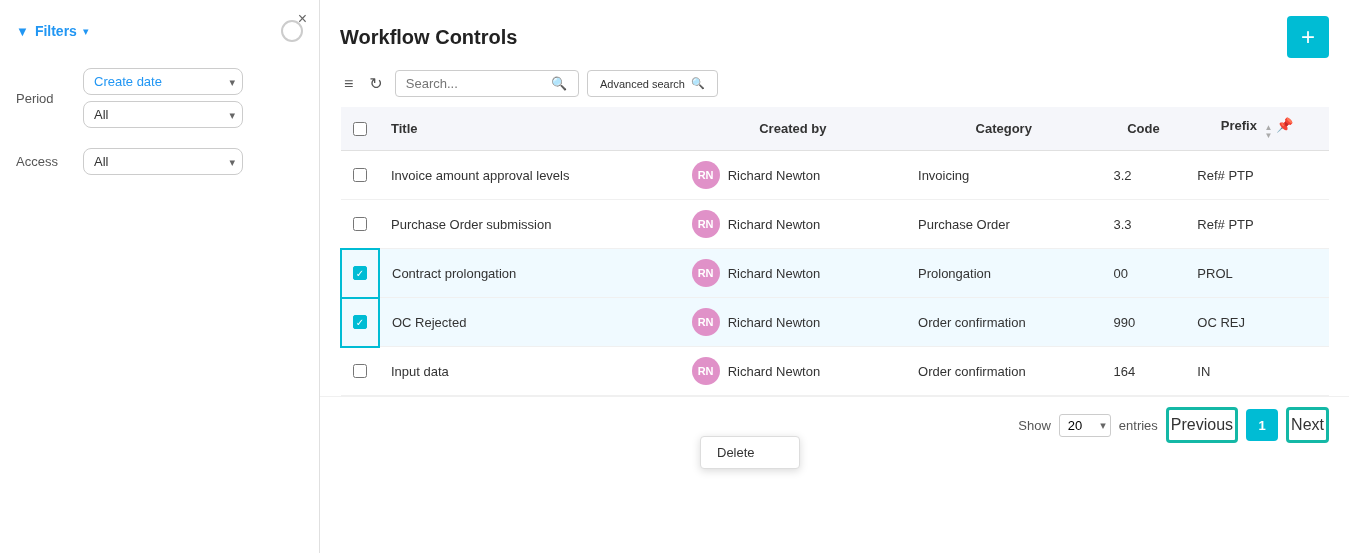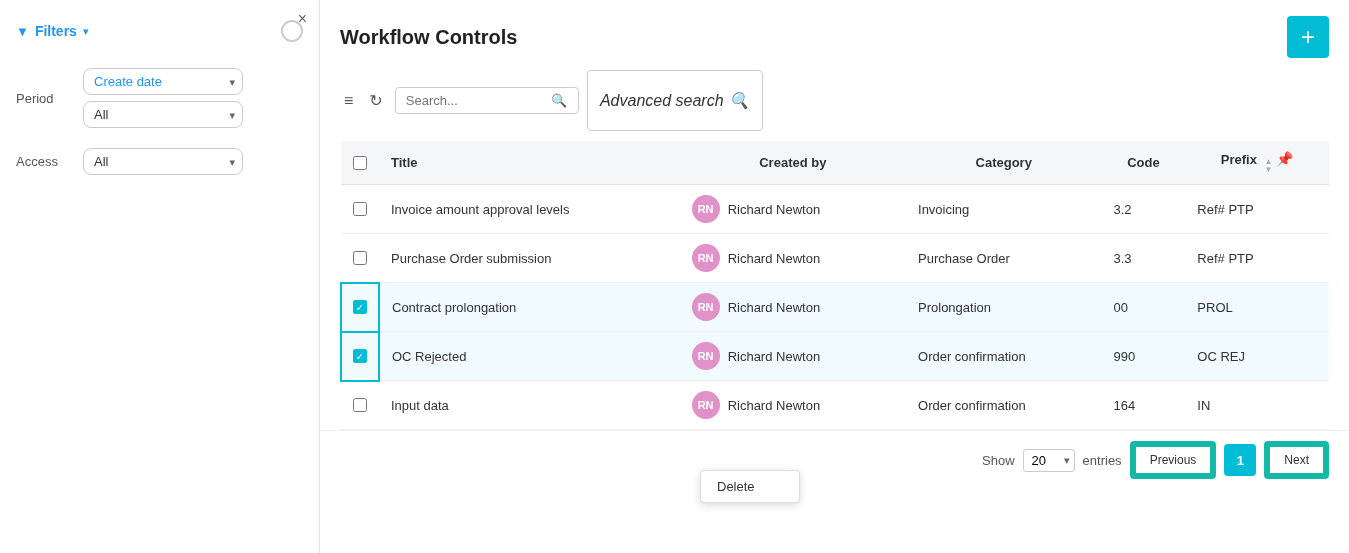--- a/index.html
+++ b/index.html
@@ -137,27 +137,26 @@
       font-size: 13px;
       width: 140px;
       color: #333;
     }
     .search-box .search-icon { color: #555; font-size: 13px; }
     .advanced-search-btn {
       display: flex;
       align-items: center;
       border: 1px solid #ccc;
       border-radius: 4px;
-      padding: 20px 12px;
+      padding: 6px 12px;
       gap: 6px;
       background: #fff;
       cursor: pointer;
       color: #333;
-      font-size: 16px;
-      font-style: italic;
+      font-size: 11px;
     }
 
     
     .table-container {
       flex: 1;
       overflow: auto;
       padding: 0 20px;
     }
     table {
       width: 100%;
@@ -269,25 +268,25 @@
       position: absolute;
       right: 5px;
       top: 50%;
       transform: translateY(-50%);
       color: #666;
       pointer-events: none;
       font-size: 11px;
     }
     .entries-label { color: #555; font-size: 13px; }
     .pag-btn {
-      border: 6px solid #14b8a6;
-      background: #fff;
-      padding: 6px 14px;
+      border: 3px solid #14b8a6;
+      background: #fff;
+      padding: 6px 2px;
       border-radius: 4px;
-      font-size: 12px;
+      font-size: 16px;
       cursor: pointer;
       color: #333;
     }
     .pag-current {
       width: 32px;
       height: 32px;
       background: #00bcd4;
       color: #fff;
       border: none;
       border-radius: 4px;

